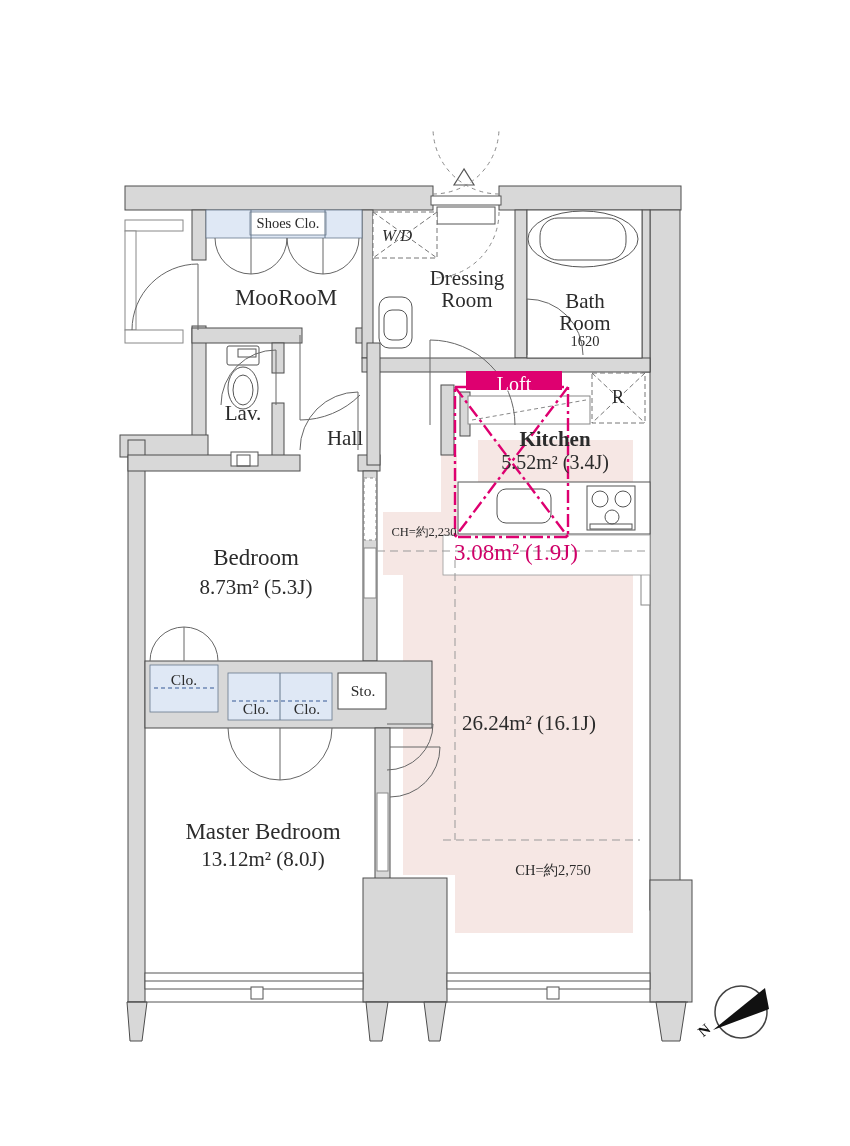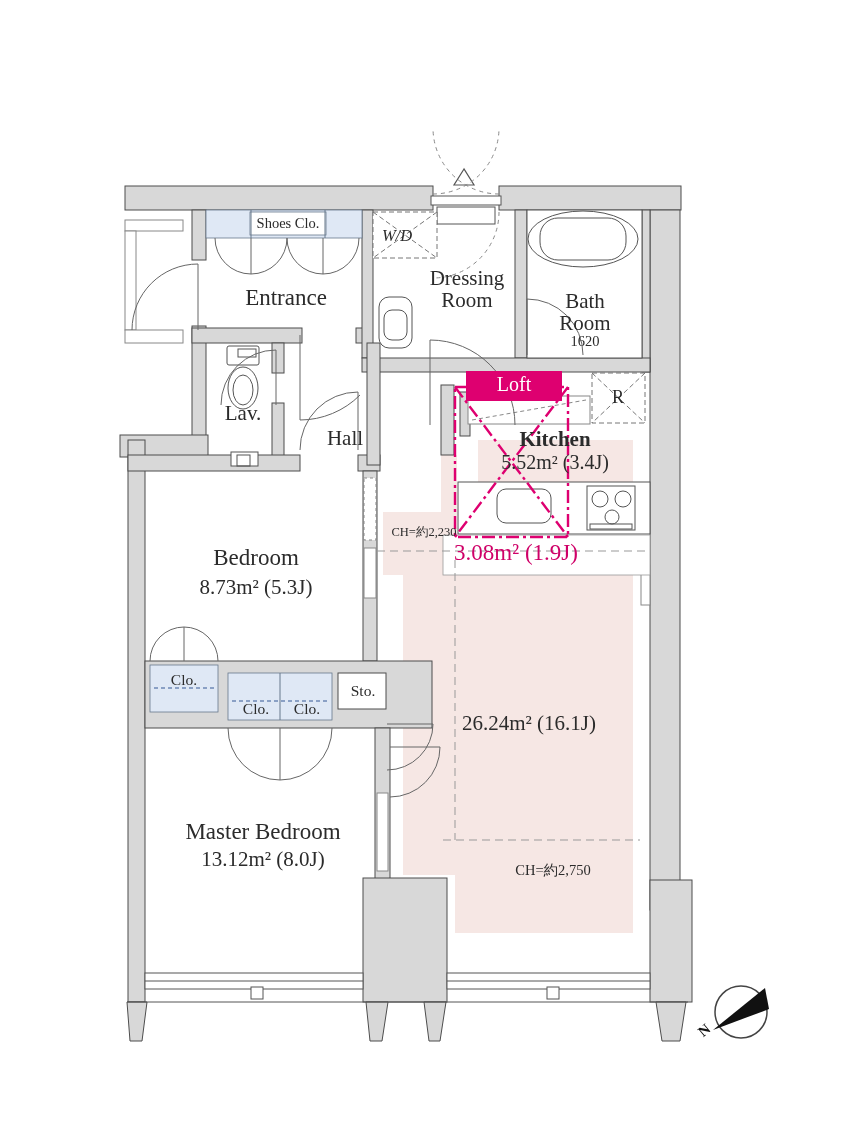--- a/index.html
+++ b/index.html
@@ -3,21 +3,21 @@
 <meta charset="utf-8">
 <style>
   html,body{margin:0;padding:0;background:#ffffff;}
   #stage{position:relative;width:850px;height:1146px;background:#fff;overflow:hidden;
          font-family:"Liberation Serif","DejaVu Serif",serif;}
   #plan-svg{position:absolute;left:0;top:0;}
   .lbl{position:absolute;transform:translate(-50%,-50%);color:#2b2b2b;white-space:nowrap;
        text-align:center;line-height:1.05;}
   .wrap{white-space:normal;}
   .magenta{color:#cf0068;}
-  .loft-chip{position:absolute;left:466px;top:371px;width:96px;height:30px;background:#de0070;
+  .loft-chip{position:absolute;left:466px;top:371px;width:96px;height:19px;background:#de0070;
              color:#fff;font-size:20px;line-height:27px;text-align:center;}
   .watermark{position:absolute;left:333px;top:550px;font-family:"Liberation Sans","DejaVu Sans",sans-serif;
              font-weight:bold;font-size:45px;letter-spacing:2px;color:rgba(150,150,150,0.28);}
   .compass-n{position:absolute;left:699px;top:1022px;font-size:15px;font-weight:bold;
              transform:rotate(-40deg);color:#111;}
 </style>
 </head>
 <body>
 
 <div id="stage">
@@ -175,21 +175,21 @@
     <line x1="568" y1="387" x2="455" y2="537"></line>
   </g>
 
   <g>
     <circle cx="741" cy="1012" r="26" fill="#fff" stroke="#444" stroke-width="1.5"></circle>
     <polygon points="713,1030 765,988 769,1009" fill="#111"></polygon>
   </g>
 </svg>
 
 <div class="lbl" style="left:288px;top:224px;font-size:14.5px;">Shoes Clo.</div>
-<div class="lbl" style="left:286px;top:298px;font-size:23px;">Entrance</div>
+<div class="lbl" style="left:286px;top:298px;font-size:23px;">MooRooM</div>
 <div class="lbl" style="left:397px;top:236px;font-size:16.5px;font-style:italic;">W/D</div>
 <div class="lbl wrap" style="left:467px;top:289px;font-size:21px;width:118px;">Dressing Room</div>
 <div class="lbl wrap" style="left:585px;top:312px;font-size:21px;width:88px;">Bath Room</div>
 <div class="lbl" style="left:585px;top:342px;font-size:14.5px;">1620</div>
 <div class="lbl" style="left:243px;top:413px;font-size:21px;">Lav.</div>
 <div class="lbl" style="left:345px;top:438px;font-size:21px;">Hall</div>
 <div class="loft-chip">Loft</div>
 <div class="lbl" style="left:555px;top:439px;font-size:21px;font-weight:bold;">Kitchen</div>
 <div class="lbl" style="left:555px;top:462px;font-size:20px;">5.52m² (3.4J)</div>
 <div class="lbl" style="left:424px;top:533px;font-size:12.5px;text-align:center;">CH=約2,230</div>

